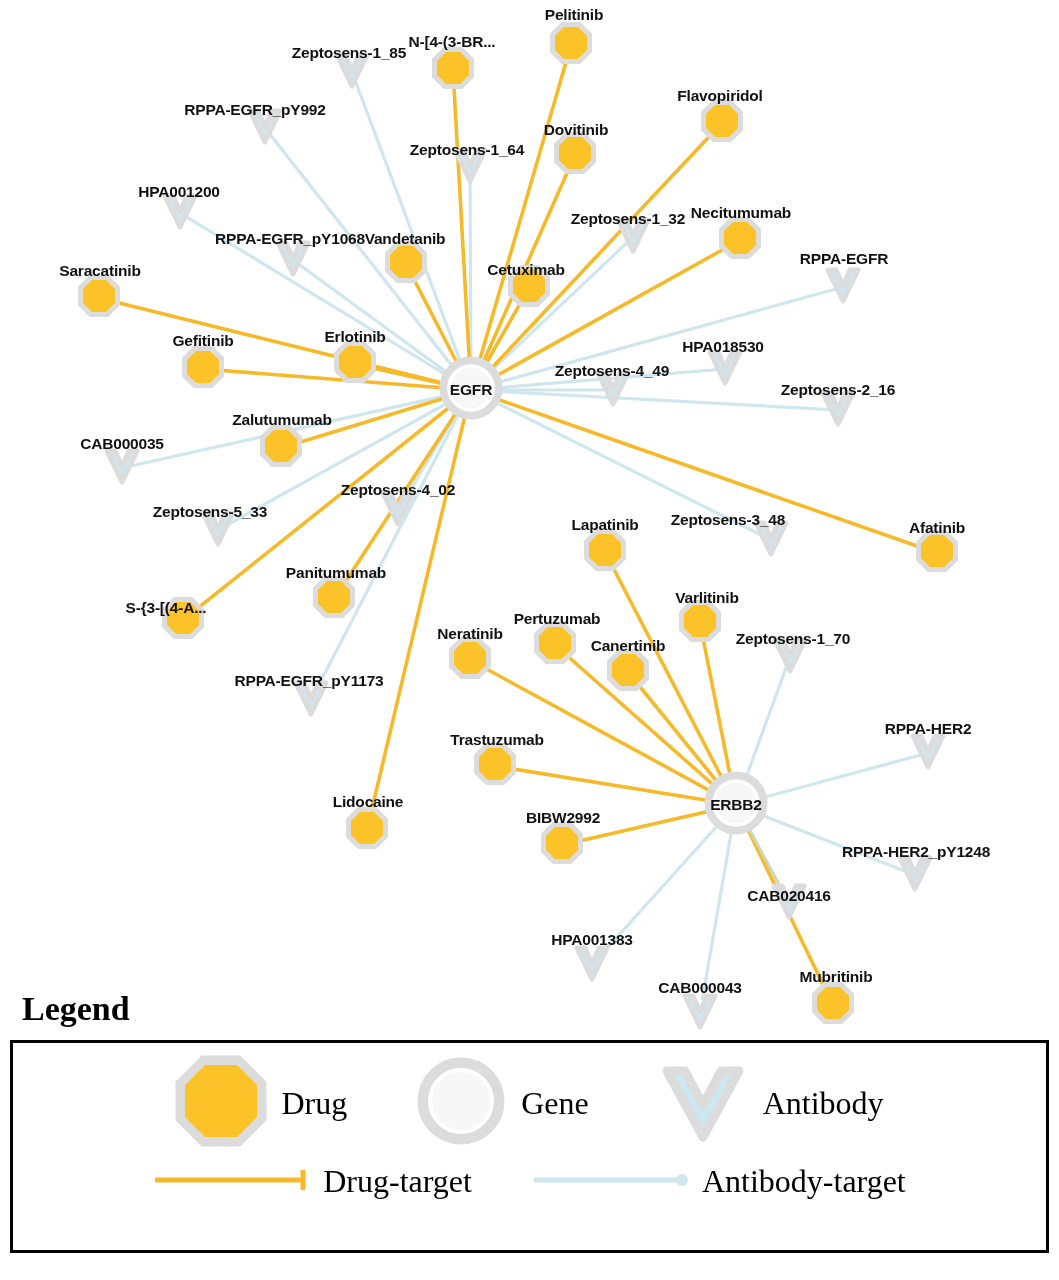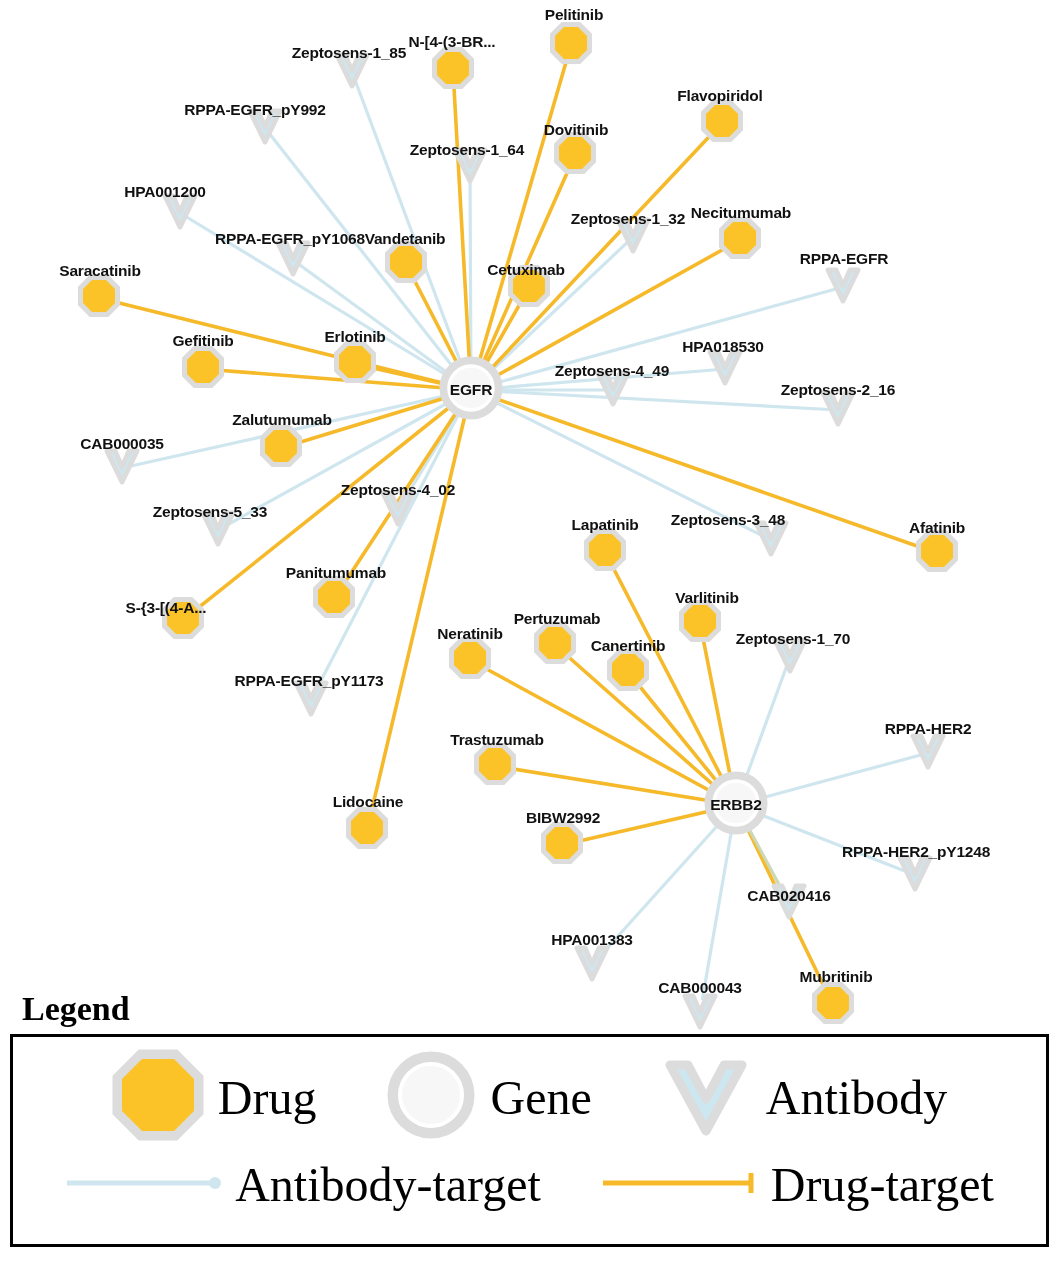--- a/index.html
+++ b/index.html
@@ -44,21 +44,21 @@
     left: 0;
     top: 990px;
     width: 1059px;
   }
   .legend-title {
     font-family: "Liberation Serif", serif;
     font-size: 34px;
     font-weight: bold;
     color: #000;
     margin-left: 22px;
-    margin-bottom: 6px;
+    margin-bottom: 12px;
   }
   .legend-box {
     margin: 0 10px;
     border: 3px solid #000;
     height: 207px;
     position: relative;
     background: #fff;
   }
   .legend-row1 {
     display: flex;
@@ -68,21 +68,21 @@
     gap: 0px;
   }
   .legend-item {
     display: flex;
     align-items: center;
     gap: 14px;
     margin: 0 34px;
   }
   .legend-text {
     font-family: "Liberation Serif", serif;
-    font-size: 48px;
+    font-size: 32px;
     color: #000;
   }
   .legend-row2 {
     display: flex;
     align-items: center;
     justify-content: center;
     gap: 60px;
   }
   .legend-edge-item {
     display: flex;
@@ -303,21 +303,21 @@
         </svg></div>
       <div class="node" style="left: 736px; top: 805px;"><svg width="68" height="68" viewBox="0 0 68 68">
           <circle cx="34" cy="34" r="27" fill="#f7f7f7" stroke="#dcdcdc" stroke-width="9"></circle>
           <circle cx="34" cy="34" r="22" fill="#f7f7f7" stroke="#ffffff" stroke-width="3.5"></circle>
         </svg></div>
     </div>
   <div id="labels-layer">
       <div class="node-label" style="left: 349px; top: 53px;">Zeptosens-1_85</div>
       <div class="node-label" style="left: 255px; top: 110px;">RPPA-EGFR_pY992</div>
       <div class="node-label" style="left: 467px; top: 150px;">Zeptosens-1_64</div>
-      <div class="node-label" style="left: 165px; top: 192px;">HPA001200</div>
+      <div class="node-label" style="left: 179px; top: 192px;">HPA001200</div>
       <div class="node-label" style="left: 628px; top: 219px;">Zeptosens-1_32</div>
       <div class="node-label" style="left: 290px; top: 239px;">RPPA-EGFR_pY1068</div>
       <div class="node-label" style="left: 844px; top: 259px;">RPPA-EGFR</div>
       <div class="node-label" style="left: 723px; top: 347px;">HPA018530</div>
       <div class="node-label" style="left: 612px; top: 371px;">Zeptosens-4_49</div>
       <div class="node-label" style="left: 838px; top: 390px;">Zeptosens-2_16</div>
       <div class="node-label" style="left: 122px; top: 444px;">CAB000035</div>
       <div class="node-label" style="left: 398px; top: 490px;">Zeptosens-4_02</div>
       <div class="node-label" style="left: 210px; top: 512px; text-align: right;">Zeptosens-5_33</div>
       <div class="node-label" style="left: 728px; top: 520px;">Zeptosens-3_48</div>
@@ -384,30 +384,30 @@
             <path d="M10,16 L46,82 L82,16 L64,16 L46,50 L28,16 Z" fill="#cde7f0" stroke="#dcdcdc" stroke-width="9" stroke-linejoin="round"></path>
           </svg>
         </span>
         <span class="legend-text">Antibody</span>
       </div>
     </div>
     <div class="legend-row2">
       <div class="legend-edge-item">
         <span>
           <svg width="160" height="26" viewBox="0 0 160 26">
+            <line x1="2" y1="13" x2="150" y2="13" stroke="#f5b92a" stroke-width="5"></line>
+            <line x1="150" y1="3" x2="150" y2="23" stroke="#f5b92a" stroke-width="5"></line>
+          </svg>
+        </span>
+        <span class="legend-text">Drug-target</span>
+      </div>
+      <div class="legend-edge-item">
+        <span>
+          <svg width="160" height="26" viewBox="0 0 160 26">
             <line x1="2" y1="13" x2="146" y2="13" stroke="#cfe6ef" stroke-width="5"></line>
             <circle cx="150" cy="13" r="6" fill="#cfe6ef"></circle>
           </svg>
         </span>
         <span class="legend-text">Antibody-target</span>
       </div>
-      <div class="legend-edge-item">
-        <span>
-          <svg width="160" height="26" viewBox="0 0 160 26">
-            <line x1="2" y1="13" x2="150" y2="13" stroke="#f5b92a" stroke-width="5"></line>
-            <line x1="150" y1="3" x2="150" y2="23" stroke="#f5b92a" stroke-width="5"></line>
-          </svg>
-        </span>
-        <span class="legend-text">Drug-target</span>
-      </div>
     </div>
   </div>
 </div>
 
 </body></html>

